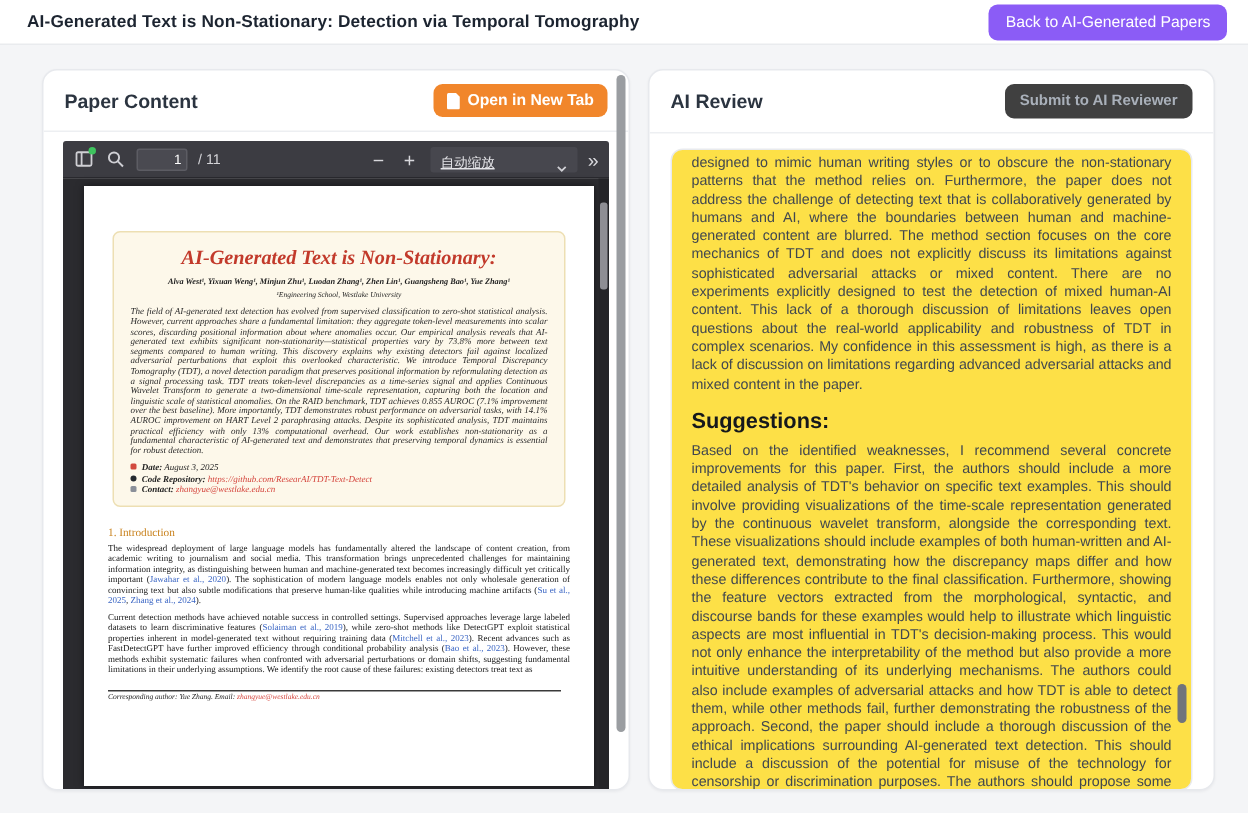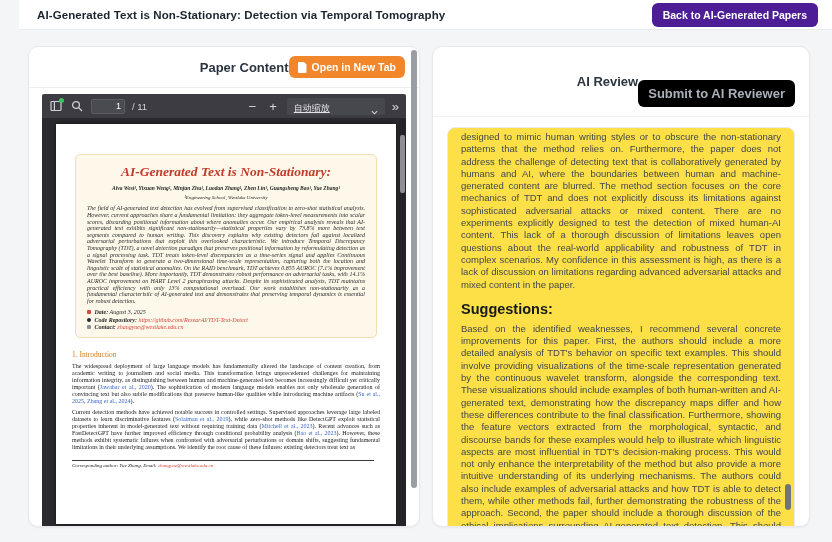--- a/index.html
+++ b/index.html
@@ -1,38 +1,38 @@
 <!DOCTYPE html>
 <html><head>
 <meta charset="utf-8">
 <style>
   * { box-sizing: border-box; margin: 0; padding: 0; }
   html,body { width:832px; height:542px; overflow:hidden; background:#f4f5f7;
     font-family:"Liberation Sans", sans-serif; }
 
   
   .app-header { height:30px; background:#fff; border-bottom:1px solid #e9ebee;
-    display:flex; align-items:center; justify-content:space-between; padding:0 14px 0 18px;margin-left:19px; }
+    display:flex; align-items:center; justify-content:space-between; padding:0 14px 0 18px; }
   .app-title { font-size:11.5px; font-weight:700; color:#1c2430; letter-spacing:.1px; }
-  .back-btn { background:#4c1d95; color:#fff; font-size:10.5px; font-weight:700;
+  .back-btn { background:#8b5cf6; color:#fff; font-size:10.5px; font-weight:400;
     padding:6px 11px; border:none; border-radius:6px; cursor:pointer; }
 
   
   .main { display:flex; gap:12px; padding:16px 22px 0 28px; }
   .card { background:#fff; border:1px solid #e7e9ed; border-radius:10px;
     box-shadow:0 1px 2px rgba(16,24,40,.05); height:481px; position:relative; overflow:hidden; }
   .card.left { width:392px; flex:none; }
   .card.right { flex:1; }
-  .card-header { display:flex; align-items:center; justify-content:flex-end;
+  .card-header { display:flex; align-items:center; justify-content:space-between;
     padding:9px 14px; border-bottom:1px solid #edeff2; }
   .card-title { font-size:13px; font-weight:700; color:#2b3440; }
   .open-btn { display:inline-flex; align-items:center; gap:5px; background:#f1862b; color:#fff;
     font-size:10.5px; font-weight:600; padding:5px 9px; border:none; border-radius:6px; cursor:pointer; }
-  .submit-btn { background:#000000; color:#a9b0ba; font-size:13px; font-weight:600;
-    padding:6px 10px; border:none; border-radius:6px; cursor:not-allowed;margin-top:24px; }
+  .submit-btn { background:#404040; color:#a9b0ba; font-size:10px; font-weight:600;
+    padding:6px 10px; border:none; border-radius:6px; cursor:not-allowed; }
 
   
   .pdf-wrap { margin:6px 13px 0; height:434px; display:flex; flex-direction:column;
     border-radius:2px; overflow:hidden; }
   .pdf-toolbar { height:25px; flex:none; background:#3c3c42; display:flex; align-items:center;
     padding:0 7px; gap:7px; border-bottom:1px solid #29292e; color:#d3d3d7; }
   .tb-icon { width:14px; height:14px; position:relative; color:#cfcfd4; display:inline-flex;
     align-items:center; justify-content:center; cursor:pointer; }
   .green-dot { position:absolute; top:-1px; right:-1px; width:5px; height:5px;
     border-radius:50%; background:#3ec45e; }

